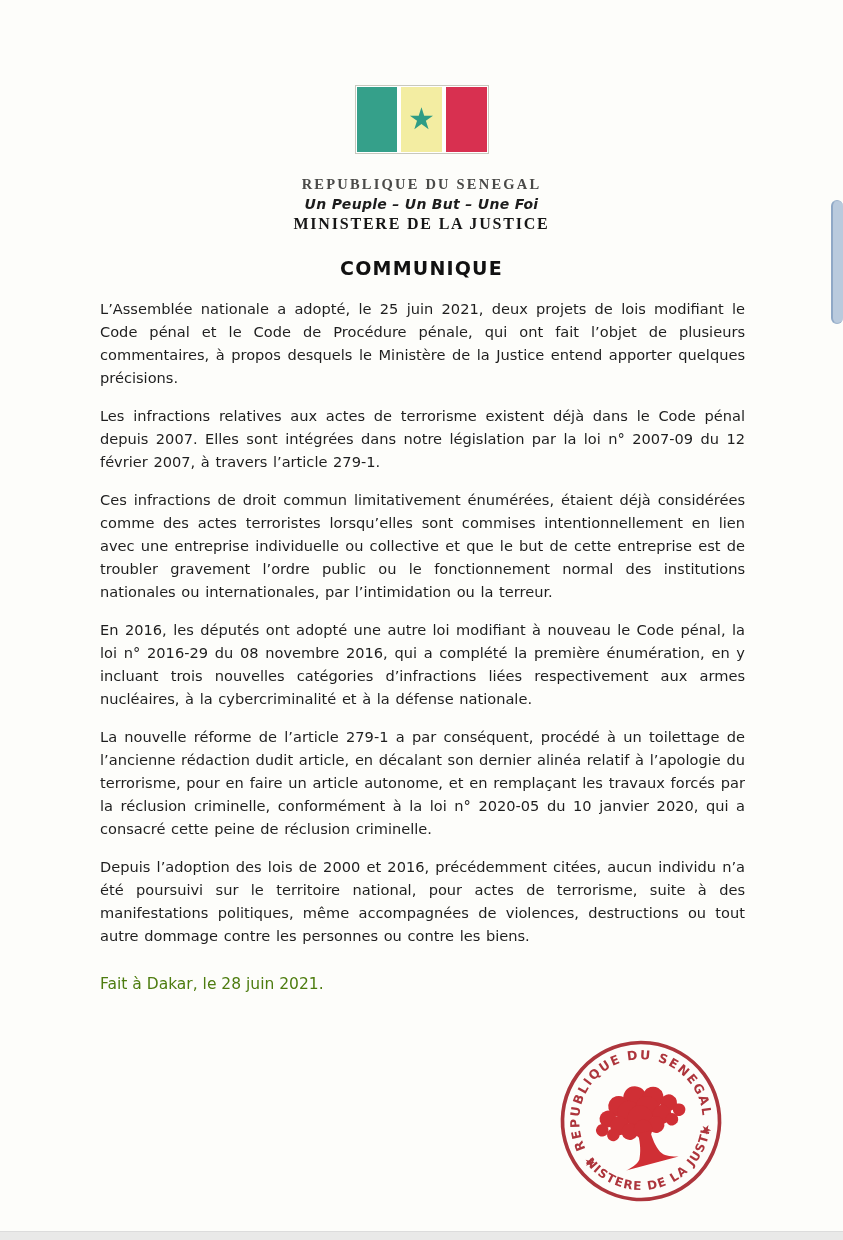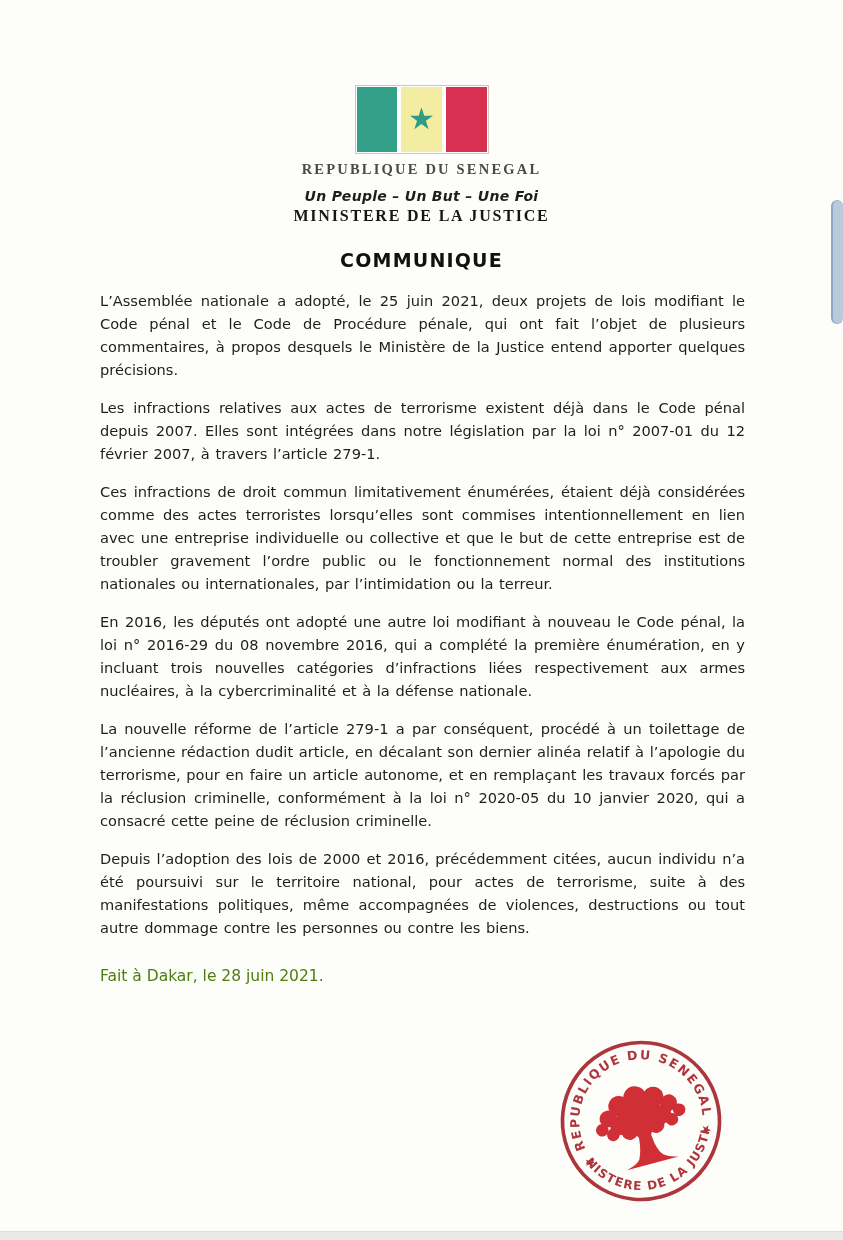--- a/index.html
+++ b/index.html
@@ -22,28 +22,28 @@
     outline:1px solid #c8c8bd;
     padding:1px; gap:4px;
   }
   .flag .band { flex:1; position:relative; }
   .flag .band-yellow { display:flex; align-items:center; justify-content:center; }
   .flag .star {
     font-size:30px; line-height:1;
     transform:translateY(-1px);
   }
   .republic {
-    margin-top:8px;
+    margin-top:23px;
     text-align:center;
     font-family:"Liberation Serif", serif;
     font-size:14.5px; letter-spacing:2.2px;
     color:#4a4a48; font-weight:600;
   }
   .motto {
-    margin-top:10px;
+    margin-top:3px;
     text-align:center;
     font-family:"DejaVu Sans", sans-serif;
     font-style:italic; font-weight:bold;
     font-size:14px; color:#1d1d1d;
     letter-spacing:0.3px;
   }
   .ministry {
     margin-top:3px;
     text-align:center;
     font-family:"Liberation Serif", serif;
@@ -116,21 +116,21 @@
   </div>
 
   <div class="republic">REPUBLIQUE DU SENEGAL</div>
   <div class="motto">Un Peuple – Un But – Une Foi</div>
   <div class="ministry">MINISTERE DE LA JUSTICE</div>
 
   <h1 class="doc-title">COMMUNIQUE</h1>
 
   <div class="content">
     <p>L’Assemblée nationale a adopté, le 25 juin 2021, deux projets de lois modifiant le Code pénal et le Code de Procédure pénale, qui ont fait l’objet de plusieurs commentaires, à propos desquels le Ministère de la Justice entend apporter quelques précisions.</p>
-    <p>Les infractions relatives aux actes de terrorisme existent déjà dans le Code pénal depuis 2007. Elles sont intégrées dans notre législation par la loi n° 2007-01 du 12 février 2007, à travers l’article 279-1.</p>
+    <p>Les infractions relatives aux actes de terrorisme existent déjà dans le Code pénal depuis 2007. Elles sont intégrées dans notre législation par la loi n° 2007-09 du 12 février 2007, à travers l’article 279-1.</p>
     <p>Ces infractions de droit commun limitativement énumérées, étaient déjà considérées comme des actes terroristes lorsqu’elles sont commises intentionnellement en lien avec une entreprise individuelle ou collective et que le but de cette entreprise est de troubler gravement l’ordre public ou le fonctionnement normal des institutions nationales ou internationales, par l’intimidation ou la terreur.</p>
     <p>En 2016, les députés ont adopté une autre loi modifiant à nouveau le Code pénal, la loi n° 2016-29 du 08 novembre 2016, qui a complété la première énumération, en y incluant trois nouvelles catégories d’infractions liées respectivement aux armes nucléaires, à la cybercriminalité et à la défense nationale.</p>
     <p>La nouvelle réforme de l’article 279-1 a par conséquent, procédé à un toilettage de l’ancienne rédaction dudit article, en décalant son dernier alinéa relatif à l’apologie du terrorisme, pour en faire un article autonome, et en remplaçant les travaux forcés par la réclusion criminelle, conformément à la loi n° 2020-05 du 10 janvier 2020, qui a consacré cette peine de réclusion criminelle.</p>
     <p>Depuis l’adoption des lois de 2000 et 2016, précédemment citées, aucun individu n’a été poursuivi sur le territoire national, pour actes de terrorisme, suite à des manifestations politiques, même accompagnées de violences, destructions ou tout autre dommage contre les personnes ou contre les biens.</p>
     <div class="dateline">Fait à Dakar, le 28 juin 2021.</div>
   </div>
 
   <svg class="stamp" width="178" height="178" viewBox="0 0 170 170">
     <g transform="rotate(-15 85 85)">
       <circle cx="85" cy="85" r="75" fill="none" stroke-width="3.5" style="stroke: rgb(168, 38, 46);"></circle>

